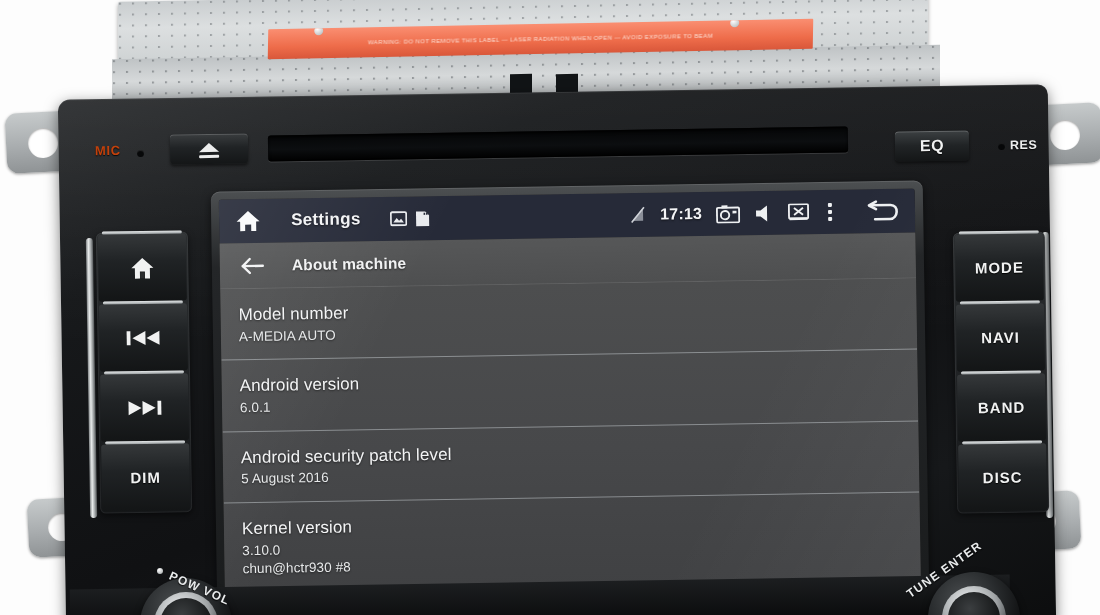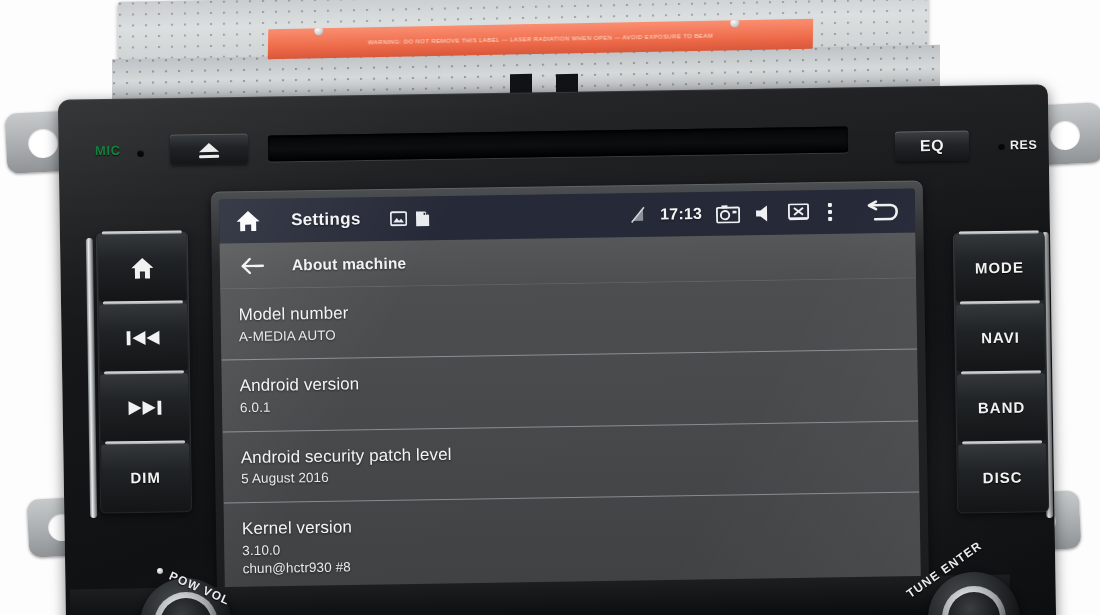--- a/index.html
+++ b/index.html
@@ -92,21 +92,21 @@
   }
   .bracket .hole {
     position:absolute; border-radius:50%;
     background: #ffffff;
     box-shadow: inset 0 1px 2px rgba(0,0,0,.35);
   }
 
   
   .mic-label {
     position:absolute; left:95px; top:143px;
-    color:#15803d; font-size:13px; font-weight:700; letter-spacing:.6px;
+    color:#c2410c; font-size:13px; font-weight:700; letter-spacing:.6px;
     transform: rotate(-0.9deg);
     text-shadow: 0 1px 1px rgba(0,0,0,.8);
   }
   .mic-hole {
     position:absolute; left:137px; top:150px; width:7px; height:7px;
     border-radius:50%; background:#070809;
     box-shadow: inset 0 1px 1px rgba(255,255,255,.12);
     transform: rotate(-0.9deg);
   }
   .eject-btn {

